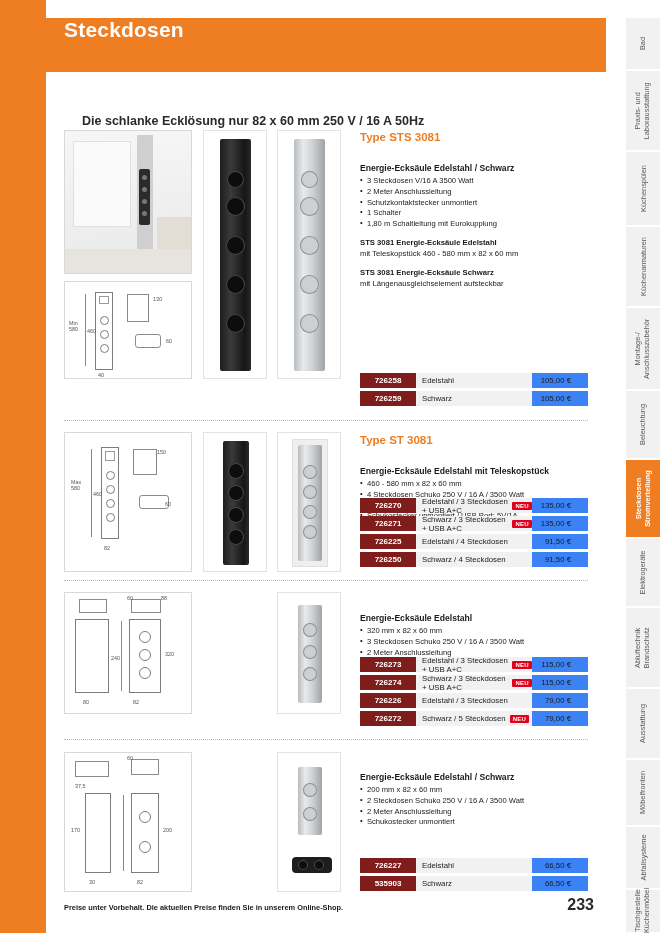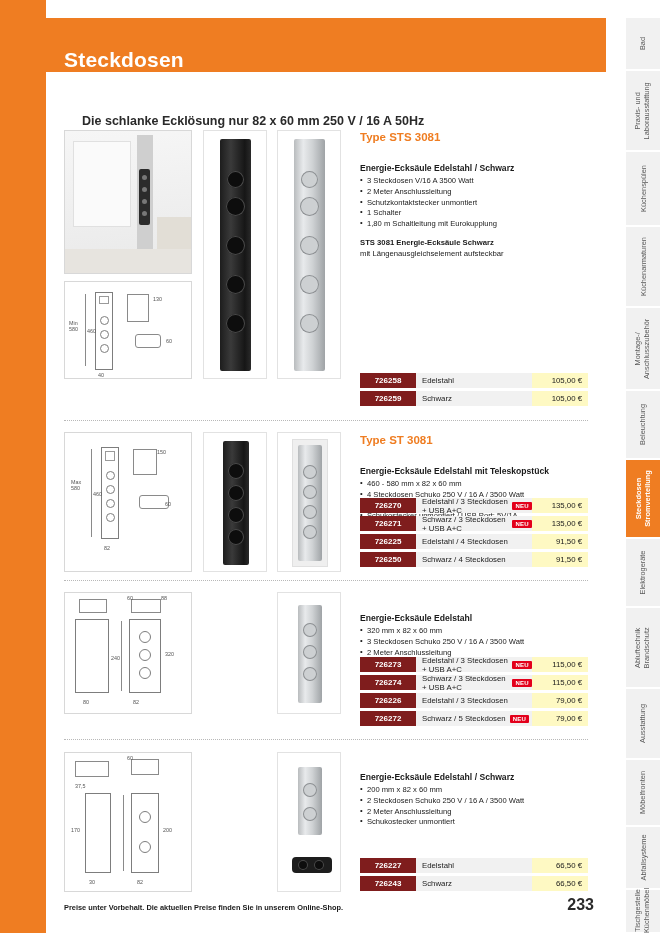--- a/index.html
+++ b/index.html
@@ -18,21 +18,21 @@
   }
   
   .left-bar {
     position:absolute; left:0; top:0; width:46px; height:933px;
     background:#ef7d22;
   }
   
   .header-band {
     position:absolute; left:46px; top:18px; width:560px; height:54px;
     background:#ef7d22;
-    display:flex; align-items:flex-end;
+    display:flex; align-items:flex-start;
   }
   .header-title {
     color:#fff; font-size:21px; font-weight:bold; padding-left:18px; letter-spacing:0.2px;
   }
   
   .side-tabs {
     position:absolute; right:0; top:0; width:54px; height:933px;
     background:#ffffff;
   }
   .side-tab {
@@ -75,21 +75,21 @@
   .para b { font-weight:bold; }
 
   
   .ptable { position:absolute; width:270px; }
   .prow { display:flex; align-items:center; height:15px; margin-bottom:3px; font-size:7.8px; }
   .pnum {
     width:56px; height:15px; background:#7f1d1d; color:#fff;
     font-weight:bold; font-size:8px; display:flex; align-items:center; justify-content:center;
   }
   .pdesc { flex:1; background:#f1f1f1; height:15px; display:flex; align-items:center; padding-left:6px; position:relative; }
-  .pprice { width:56px; background:#fef9c3; height:15px; display:flex; align-items:center; justify-content:flex-end; padding-right:6px; }
+  .pprice { width:56px; background:#3b82f6; height:15px; display:flex; align-items:center; justify-content:flex-end; padding-right:17px; }
   .neu {
     background:#e3001b; color:#fff; font-size:6px; font-weight:bold;
     padding:1px 3px; margin-left:4px; border-radius:1px; letter-spacing:0.3px;
   }
 
   .footer-note {
     position:absolute; left:64px; top:903px; font-size:7.4px; font-weight:bold; color:#1a1a1a;
   }
   .page-num {
     position:absolute; right:66px; top:896px; font-size:16px; font-weight:bold; color:#2a2a2a;
@@ -215,20 +215,24 @@
   <div style="position:absolute;left:360px;top:131px;width:200px;">
     <div class="type-title">Type STS 3081</div>
     <div class="type-sub">Energie-Ecksäule Edelstahl / Schwarz</div>
     <ul class="bullets">
       <li>3 Steckdosen V/16 A 3500 Watt</li>
       <li>2 Meter Anschlussleitung</li>
       <li>Schutzkontaktstecker unmontiert</li>
       <li>1 Schalter</li>
       <li>1,80 m Schaltleitung mit Eurokupplung</li>
     </ul>
+    <div class="para">
+      <b>STS 3081 Energie-Ecksäule Edelstahl</b><br>
+      <span>mit Teleskopstück 460 - 580 mm x 82 x 60 mm</span>
+    </div>
     <div class="para">
       <b>STS 3081 Energie-Ecksäule Schwarz</b><br>
       <span>mit Längenausgleichselement aufsteckbar</span>
     </div>
   </div>
 
   <div class="ptable" style="left:360px;top:373px;width:228px;">
     <div class="prow">
       <div class="pnum">726258</div>
       <div class="pdesc">Edelstahl</div>
@@ -422,21 +426,21 @@
     </ul>
   </div>
 
   <div class="ptable" style="left:360px;top:858px;width:228px;">
     <div class="prow">
       <div class="pnum">726227</div>
       <div class="pdesc">Edelstahl</div>
       <div class="pprice">66,50 €</div>
     </div>
     <div class="prow">
-      <div class="pnum">726243</div>
+      <div class="pnum">535903</div>
       <div class="pdesc">Schwarz</div>
       <div class="pprice">66,50 €</div>
     </div>
   </div>
 
   <div class="footer-note">Preise unter Vorbehalt. Die aktuellen Preise finden Sie in unserem Online-Shop.</div>
   <div class="page-num">233</div>
 
 </div>
 

